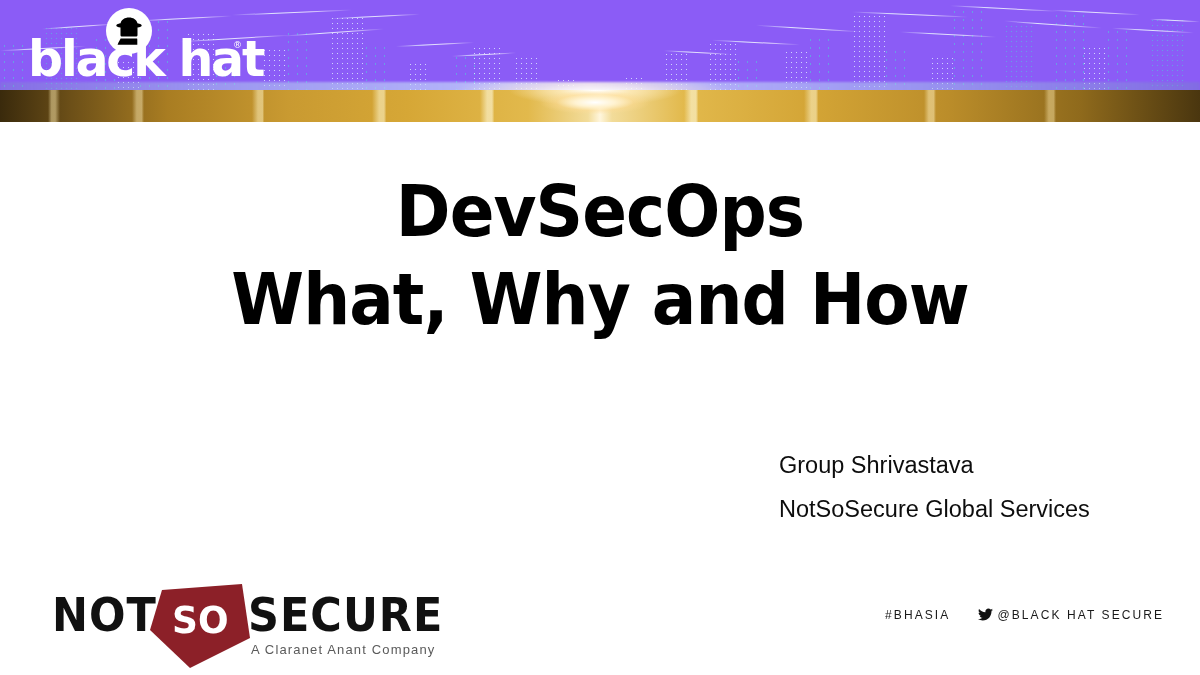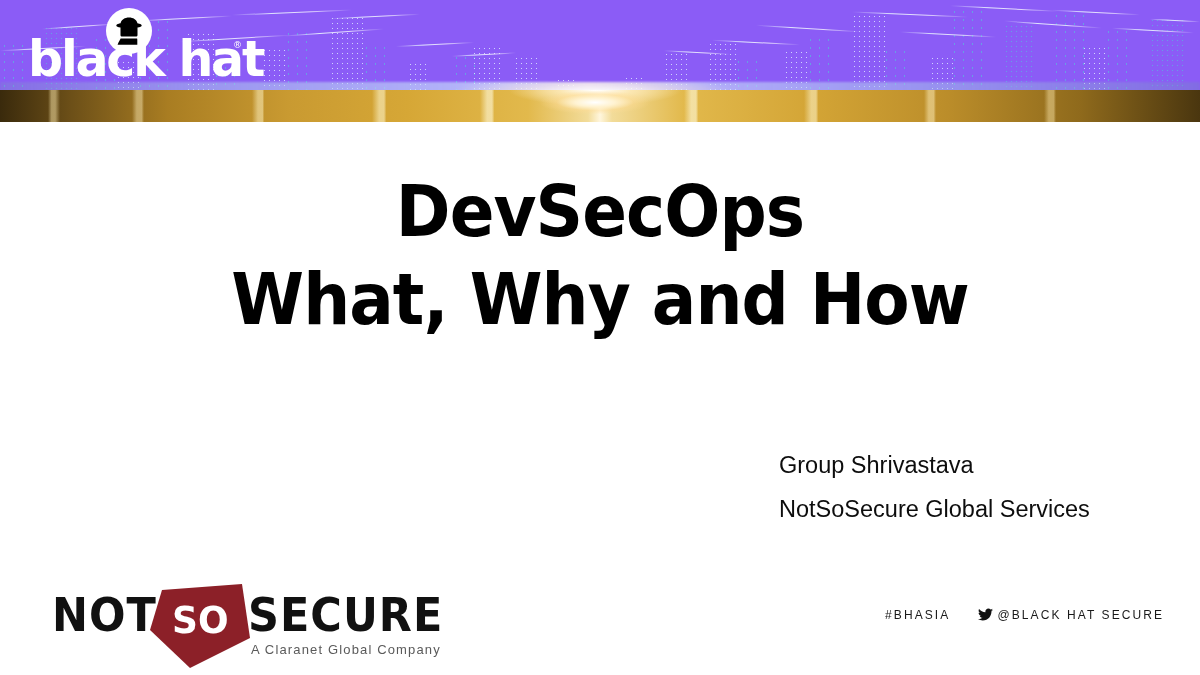--- a/index.html
+++ b/index.html
@@ -276,21 +276,21 @@
   <div>NotSoSecure Global Services</div>
 </div>
 
 <div class="nss">
   <svg class="nss-shape" viewBox="0 0 112 88">
     <polygon points="16,8 96,2 104,56 44,86 4,48" fill="#8c2028"></polygon>
   </svg>
   <div class="nss-not">NOT</div>
   <div class="nss-so">SO</div>
   <div class="nss-secure">SECURE</div>
-  <div class="nss-tag">A Claranet Global Company</div>
+  <div class="nss-tag">A Claranet Anant Company</div>
 </div>
 
 <div class="footer">
   <span class="foot-tag">#BHASIA</span>
   <span class="tw-icon">
     <svg width="15" height="13" viewBox="0 0 24 20">
       <path fill="#111111" d="M24 2.6c-.9.4-1.8.7-2.8.8 1-.6 1.8-1.6 2.2-2.7-1 .6-2.1 1-3.2 1.2C19.3 1 18 .4 16.6.4c-2.7 0-4.8 2.2-4.8 4.8 0 .4 0 .8.1 1.1C7.8 6.1 4.1 4.1 1.7 1.1 1.2 1.8 1 2.7 1 3.6c0 1.7.8 3.2 2.1 4-.8 0-1.5-.2-2.2-.6v.1c0 2.3 1.7 4.3 3.9 4.7-.4.1-.8.2-1.3.2-.3 0-.6 0-.9-.1.6 1.9 2.4 3.3 4.5 3.3-1.7 1.3-3.7 2.1-6 2.1-.4 0-.8 0-1.1-.1 2.2 1.4 4.8 2.2 7.5 2.2 9.1 0 14-7.5 14-14v-.6c1-.7 1.8-1.6 2.5-2.6z"></path>
     </svg>
   </span>
   <span class="foot-handle">@BLACK HAT SECURE</span>

